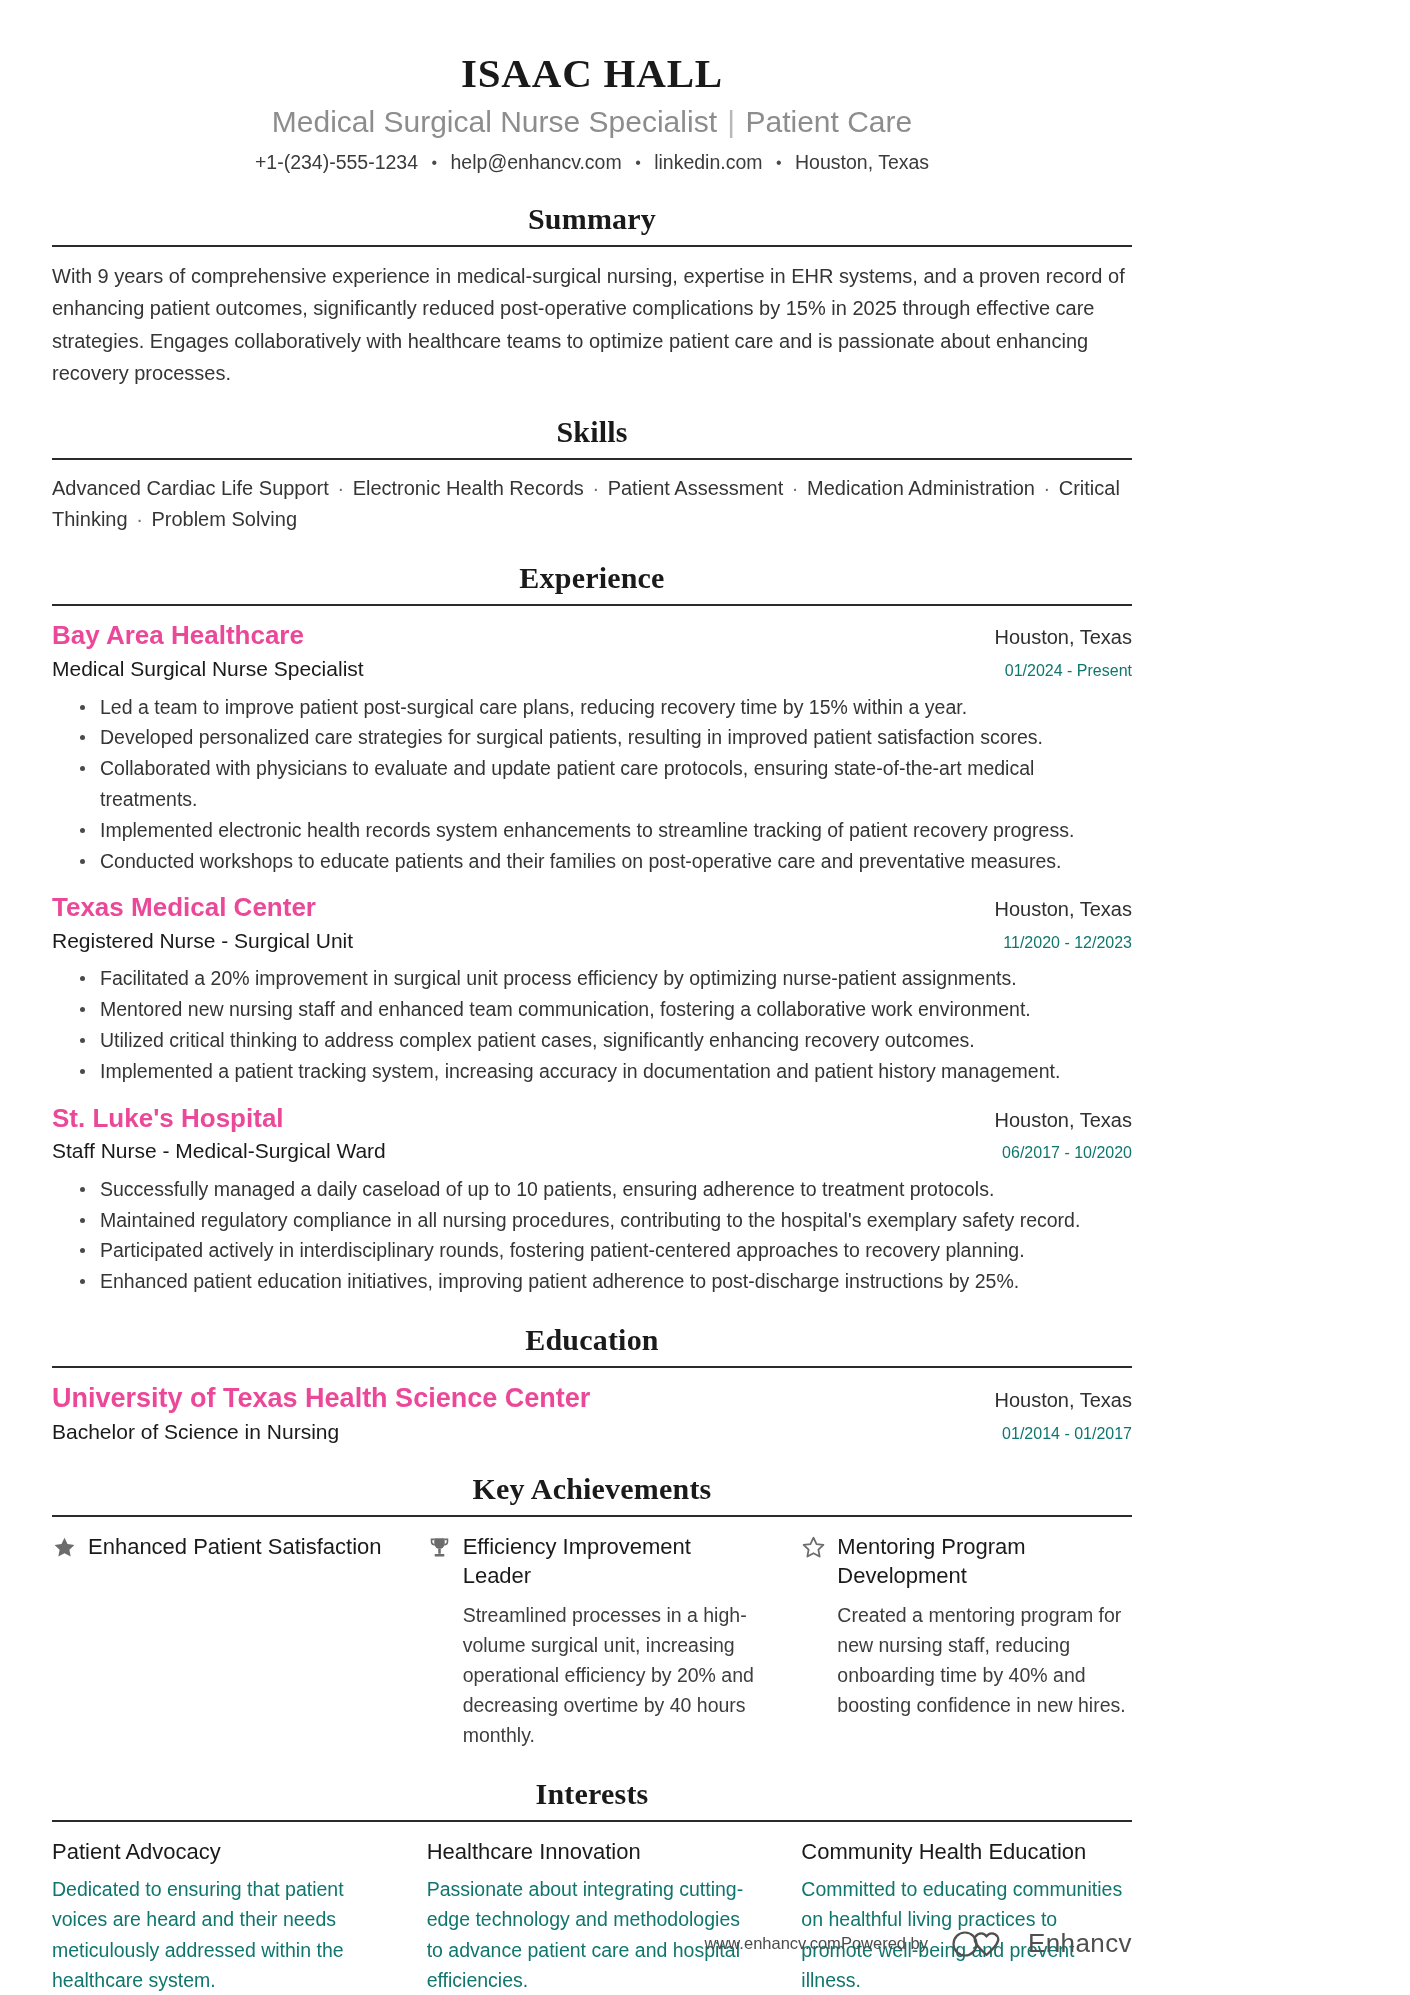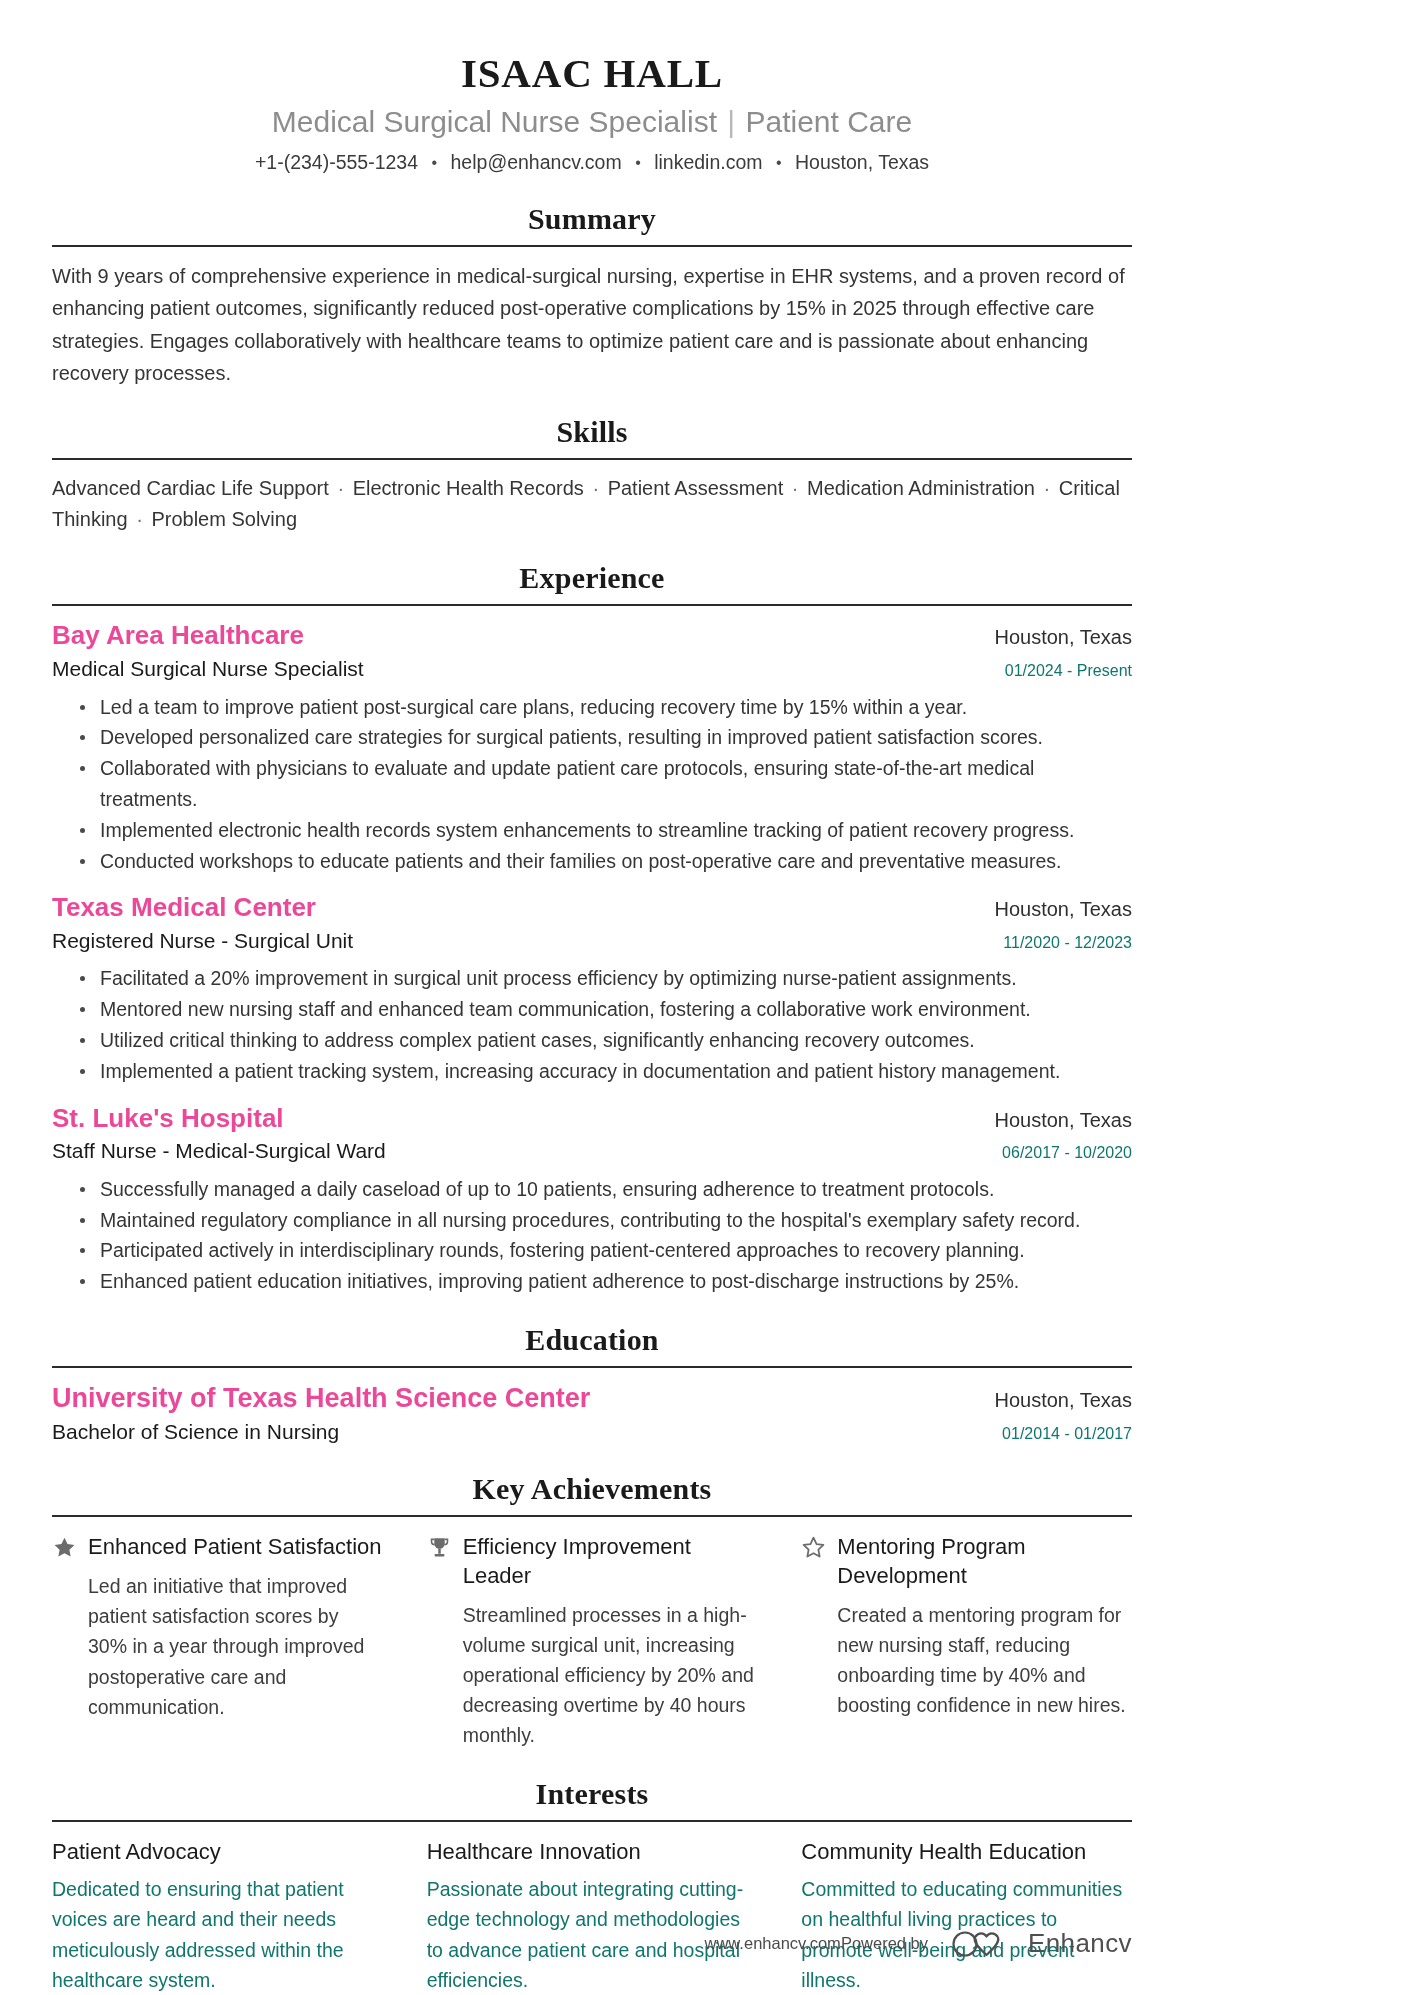--- a/index.html
+++ b/index.html
@@ -341,21 +341,20 @@
     <div class="section-title">Key Achievements</div>
     <div class="rule"></div>
     <div class="ach-grid" id="achievements-grid">
         <div>
           <div class="ach-head">
             <svg class="ach-icon" viewBox="0 0 24 24">
               <path d="M12 2.6 L14.9 8.65 L21.5 9.55 L16.7 14.1 L17.9 20.7 L12 17.5 L6.1 20.7 L7.3 14.1 L2.5 9.55 L9.1 8.65 Z" fill="#6b6b6b"></path>
             </svg>
             <div class="ach-title">Enhanced Patient Satisfaction</div>
           </div>
-          <div class="ach-desc">Led an initiative that improved patient satisfaction scores by 30% in a year through improved postoperative care and communication.</div>
         </div>
         <div>
           <div class="ach-head">
             <svg class="ach-icon" viewBox="0 0 24 24">
               <path d="M7 3 h10 v5.2 a5 5 0 0 1 -10 0 Z" fill="#6b6b6b"></path>
               <path d="M7 4.2 H4.3 v2.1 a3.1 3.1 0 0 0 3.1 3.1" fill="none" stroke="#6b6b6b" stroke-width="1.5"></path>
               <path d="M17 4.2 H19.7 v2.1 a3.1 3.1 0 0 1 -3.1 3.1" fill="none" stroke="#6b6b6b" stroke-width="1.5"></path>
               <rect x="10.8" y="13" width="2.4" height="5" fill="#6b6b6b"></rect>
               <rect x="7.4" y="18.2" width="9.2" height="2.5" rx="0.6" fill="#6b6b6b"></rect>
             </svg>

